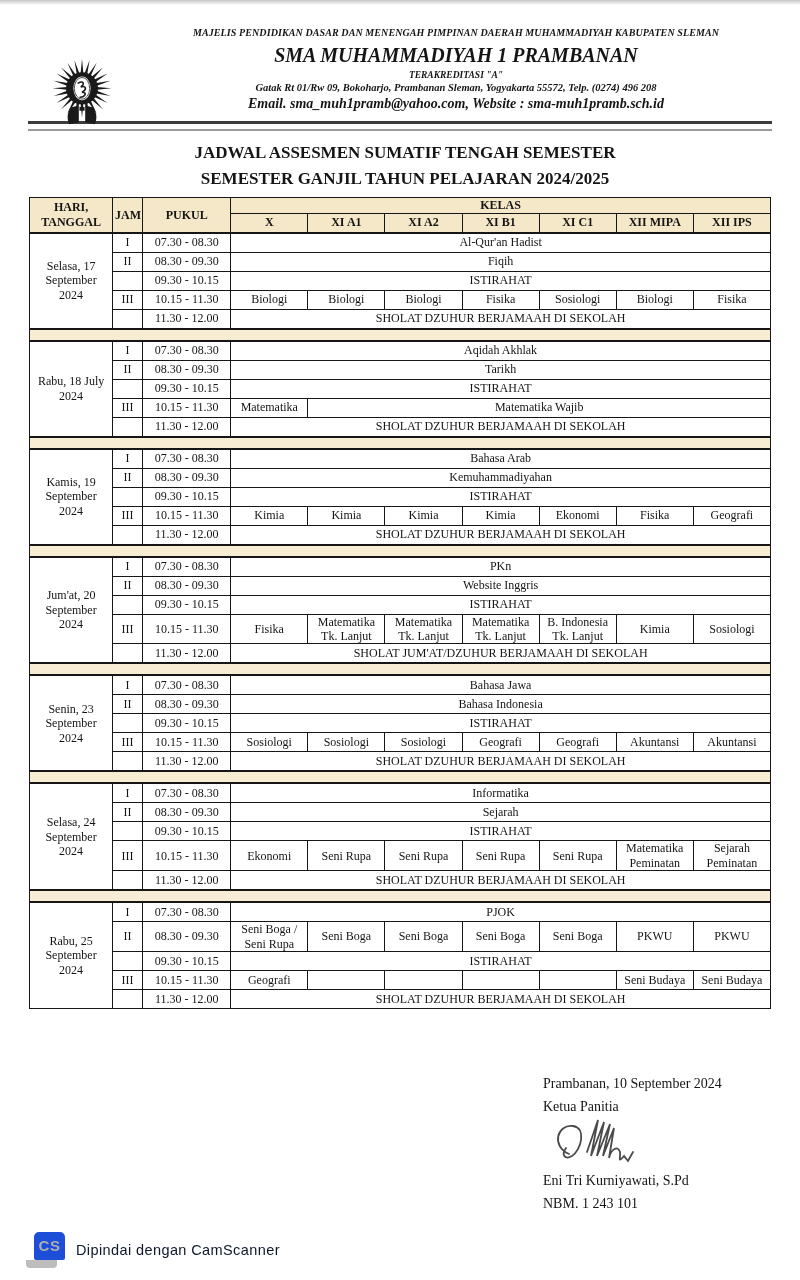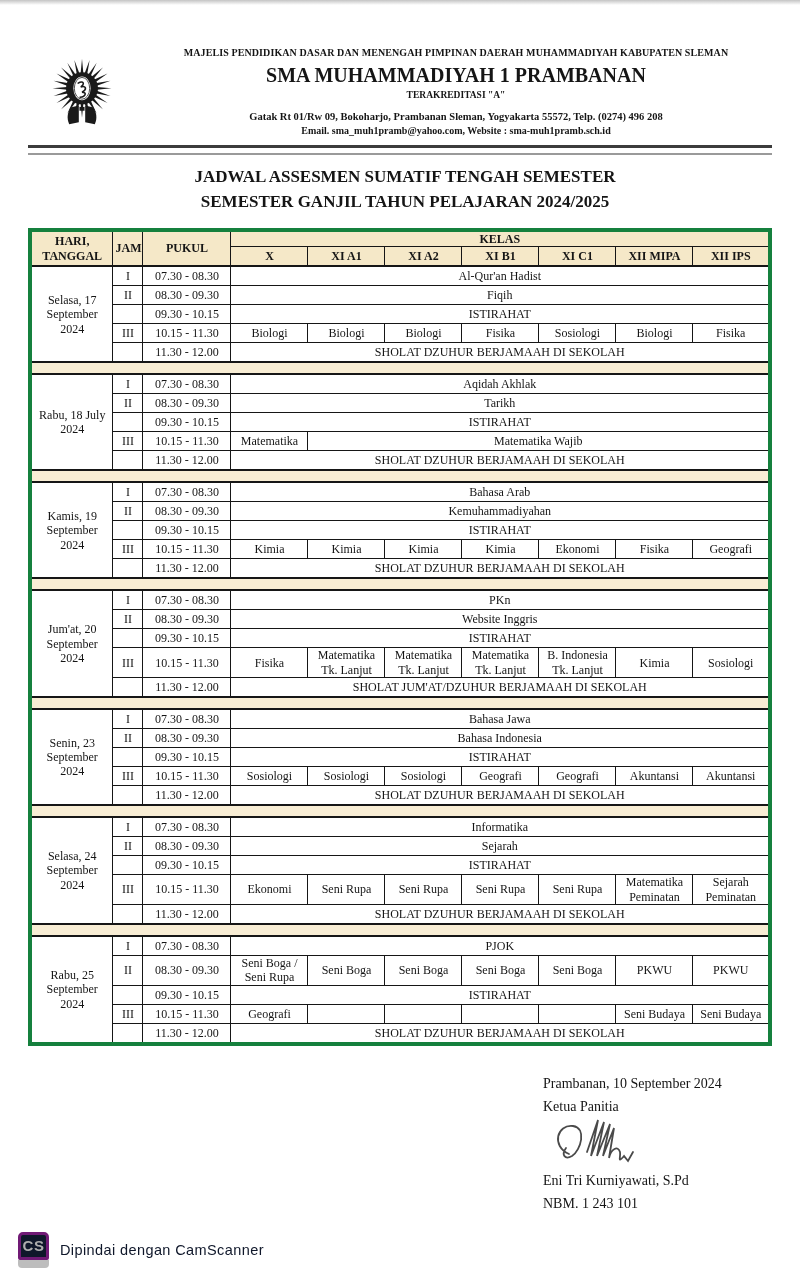--- a/index.html
+++ b/index.html
@@ -2,58 +2,58 @@
 <html><head>
 <meta charset="utf-8">
 <style>
   html,body{margin:0;padding:0;background:#ffffff;}
   .page{position:relative;width:800px;height:1280px;background:#ffffff;overflow:hidden;
         font-family:"Liberation Serif","DejaVu Serif",serif;color:#151515;}
   .top-shade{position:absolute;top:0;left:0;right:0;height:5px;
         background:linear-gradient(180deg,#c4c4c4,#ffffff);}
 
   
-  .letterhead{position:relative;padding-top:46px;}
+  .letterhead{position:relative;padding-top:26px;font-style:italic;}
   .logo-wrap{position:absolute;left:50px;top:54px;width:64px;height:84px;}
   .lh-text{margin-left:138px;width:636px;text-align:center;font-weight:bold;line-height:1.3;}
   .lh-org{font-size:10px;letter-spacing:0.1px;}
   .lh-school{font-size:20px;margin-top:3px;}
   .lh-accred{font-size:9.5px;margin-top:1px;}
-  .lh-address{font-size:10.5px;margin-top:9px;}
-  .lh-contact{font-size:10px;}
+  .lh-address{font-size:10.5px;}
+  .lh-contact{font-size:14px;}
   .rule{margin:8px 28px 0 28px;height:5px;border-top:3px solid #3c3c3c;border-bottom:2px solid #9a9a9a;}
 
   
   .doc-title{margin-top:9px;text-align:center;font-weight:bold;font-size:17px;line-height:1.5;padding-left:10px;}
 
   
-  table.schedule{margin:13px auto 0 auto;border-collapse:collapse;table-layout:fixed;
-        width:742px;border:4px solid #15803d;}
+  table.schedule{margin:6px auto 0 auto;border-collapse:collapse;table-layout:fixed;
+        width:742px;border:1px solid #15803d;}
   .schedule th,.schedule td{border:1px solid #161616;font-size:12px;text-align:center;
         vertical-align:middle;padding:0 2px;height:18px;line-height:1.2;overflow:hidden;}
   .schedule thead th{background:#f5e8c8;font-weight:bold;}
   .schedule thead{border-bottom:2px solid #161616;}
   th.kelas-head{height:14px;}
   .day-cell{font-weight:normal;font-size:12.5px;line-height:1.35;padding:0 5px;}
   .period-cell{font-size:12px;}
   .time-cell{font-size:12px;}
   .subject-cell{font-size:12px;}
   .band-row td{background:#f8edd4;height:10px;border-top:2px solid #161616;border-bottom:2px solid #161616;}
 
   
   .signature{position:absolute;left:543px;top:1072px;font-size:14px;line-height:1.65;}
   .sig-scribble{margin:-4px 0 -10px 6px;}
 
   
   .watermark{position:absolute;left:18px;top:1232px;display:flex;align-items:center;gap:11px;}
   .cs-badge{display:flex;flex-direction:column;align-items:center;}
-  .cs-box{box-sizing:border-box;width:31px;height:28px;border:3px solid #701a75;
-        border-radius:5px 5px 2px 2px;background:#0f172a;color:#aeaeae;
+  .cs-box{box-sizing:border-box;width:31px;height:28px;border:3px solid #1d4ed8;
+        border-radius:5px 5px 2px 2px;background:#1d4ed8;color:#aeaeae;
         font-family:"Liberation Sans",sans-serif;font-weight:bold;font-size:15px;line-height:21px;
-        text-align:center;letter-spacing:0.5px;}
+        text-align:center;letter-spacing:0.5px;margin-left:16px;}
   .cs-tab{width:31px;height:8px;background:#bdbdbd;border-radius:0 0 4px 4px;}
   .wm-label{font-family:"Liberation Sans",sans-serif;font-size:14.5px;color:#0f172a;letter-spacing:0.4px;}
 </style>
 </head>
 <body>
 
 <div class="page">
   <div class="top-shade"></div>
 
   <div class="letterhead">

